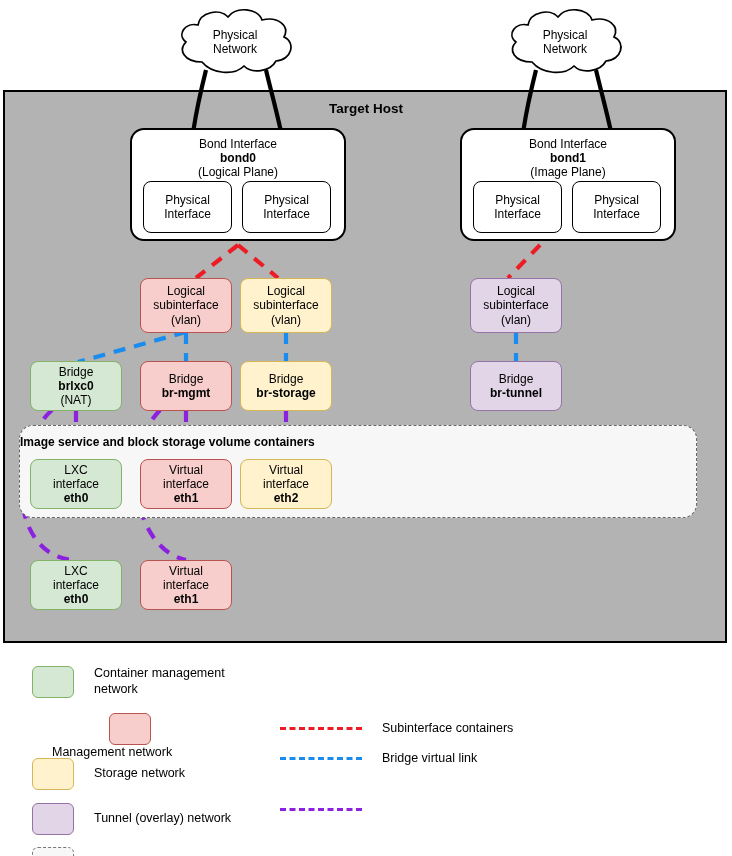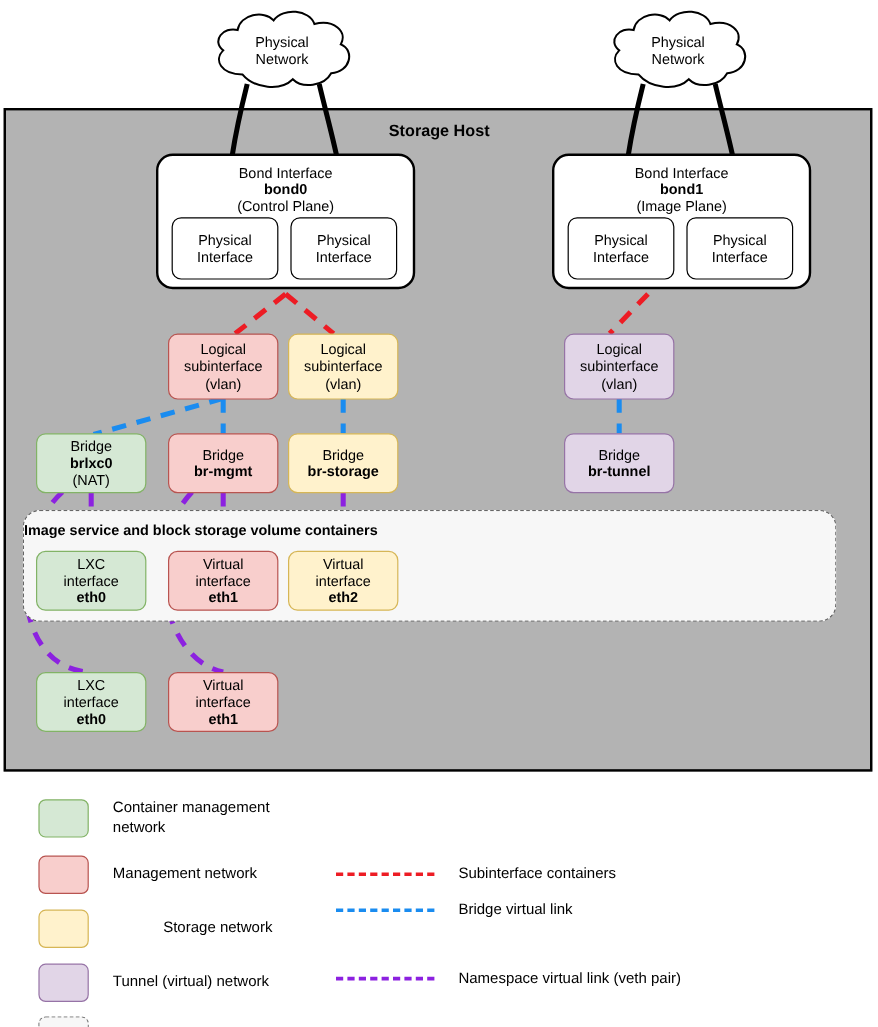--- a/index.html
+++ b/index.html
@@ -77,21 +77,21 @@
   .ll-red{border-top:3.8px dashed #ed1c24;}
   .ll-blue{border-top:3.8px dashed #1a8cf0;}
   .ll-purple{border-top:3.8px dashed #8c21e0;}
 </style>
 </head>
 <body>
 
 <div id="canvas">
 
   <div id="host"></div>
-  <div id="host-title">Storage Host</div>
+  <div id="host-title">Target Host</div>
 
   <div class="cloud" style="left:170px;top:6px;width:130px;height:72px;">
     <svg width="130" height="72" viewBox="0 0 130 72">
       <path d="M32 56 C14 56 8 44 16 36 C6 28 16 16 28 19 C30 6 50 2 58 11 C66 0 88 2 92 14 C108 10 120 20 114 31 C126 36 122 54 106 55 C100 66 82 68 74 60 C64 70 42 68 32 56 Z" fill="#ffffff" stroke="#000000" stroke-width="1.7"></path>
     </svg>
     <div class="ctext">
       <span>Physical</span>
       <span>Network</span>
     </div>
   </div>
@@ -125,21 +125,21 @@
     <path d="M76,410 L76,459" stroke="#8c21e0" stroke-width="4.2" stroke-dasharray="12,9" fill="none"></path>
     <path d="M52,410 C28,432 16,470 24,512 C32,546 54,560 76,560" stroke="#8c21e0" stroke-width="4.2" stroke-dasharray="12,9" fill="none"></path>
     <path d="M186,410 L186,459" stroke="#8c21e0" stroke-width="4.2" stroke-dasharray="12,9" fill="none"></path>
     <path d="M160,410 C136,436 130,470 140,508 C150,542 168,556 186,560" stroke="#8c21e0" stroke-width="4.2" stroke-dasharray="12,9" fill="none"></path>
     <path d="M286,410 L286,459" stroke="#8c21e0" stroke-width="4.2" stroke-dasharray="12,9" fill="none"></path>
   </svg>
 
   <div class="node white" style="left:130px;top:128px;width:216px;height:113px;justify-content:flex-start;padding-top:7px;border-radius:14px;">
     <span class="ln">Bond Interface</span>
     <span class="ln bold">bond0</span>
-    <span class="ln">(Control Plane)</span>
+    <span class="ln">(Logical Plane)</span>
   </div>
   <div class="node whitethin" style="left:143px;top:181px;width:89px;height:52px;z-index:6;">
     <span class="ln">Physical</span>
     <span class="ln">Interface</span>
   </div>
   <div class="node whitethin" style="left:242px;top:181px;width:89px;height:52px;z-index:6;">
     <span class="ln">Physical</span>
     <span class="ln">Interface</span>
   </div>
 
@@ -221,51 +221,50 @@
     <span class="ln bold">eth1</span>
   </div>
 
   <div id="legend">
 
     <div class="lg-row" style="left:32px;top:11px;">
       <span class="sw" style="background:#d5e8d4;border:1.6px solid #82b366;"></span>
       <span class="lg-label" style="width:175px;">Container management network</span>
     </div>
 
-    <div class="lg-row" style="left:32px;top:58px;">
+    <div class="lg-row" style="left:32px;top:58px;flex-direction:column;">
       <span class="sw" style="background:#f8cecc;border:1.6px solid #b85450;"></span>
       <span class="lg-label" style="width:175px;">Management network</span>
     </div>
 
-    <div class="lg-row" style="left:32px;top:103px;gap:42px;">
+    <div class="lg-row" style="left:32px;top:103px;">
       <span class="sw" style="background:#fff2cc;border:1.6px solid #d6b656;"></span>
       <span class="lg-label" style="width:175px;">Storage network</span>
     </div>
 
     <div class="lg-row" style="left:32px;top:148px;">
       <span class="sw" style="background:#e1d5e7;border:1.6px solid #9673a6;"></span>
-      <span class="lg-label" style="width:175px;">Tunnel (virtual) network</span>
+      <span class="lg-label" style="width:175px;">Tunnel (overlay) network</span>
     </div>
 
     <div class="lg-row" style="left:32px;top:192px;">
       <span class="sw sw-lxc"></span>
       <span class="lg-label" style="width:175px;">LXC Container</span>
     </div>
 
 
     <div class="lg-row" style="left:280px;top:66px;">
       <span class="lg-line ll-red"></span>
       <span class="lg-label">Subinterface containers</span>
     </div>
 
     <div class="lg-row" style="left:280px;top:96px;">
       <span class="lg-line ll-blue"></span>
       <span class="lg-label">Bridge virtual link</span>
     </div>
 
     <div class="lg-row" style="left:280px;top:153px;">
       <span class="lg-line ll-purple"></span>
-      <span class="lg-label">Namespace virtual link (veth pair)</span>
     </div>
 
   </div>
 
 </div>
 
 </body></html>

